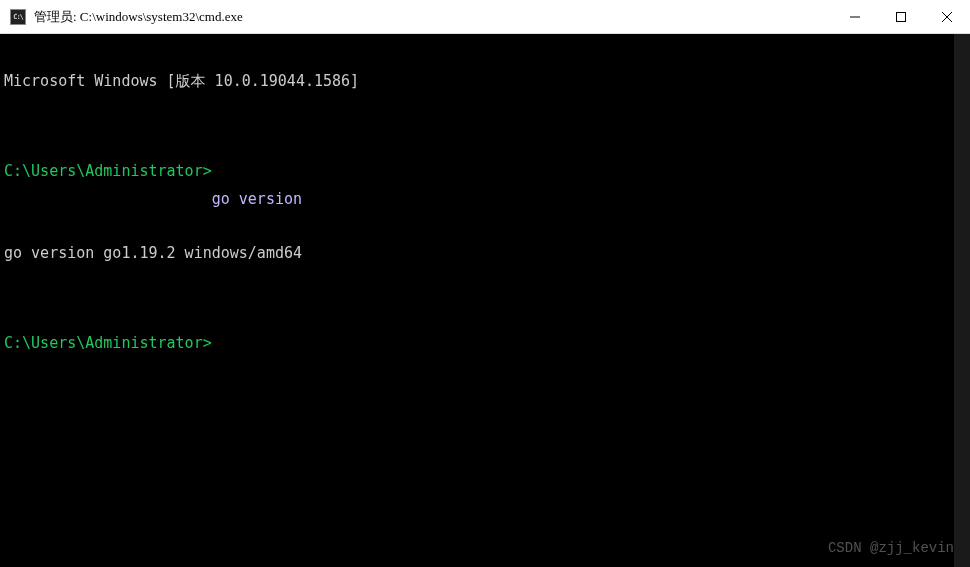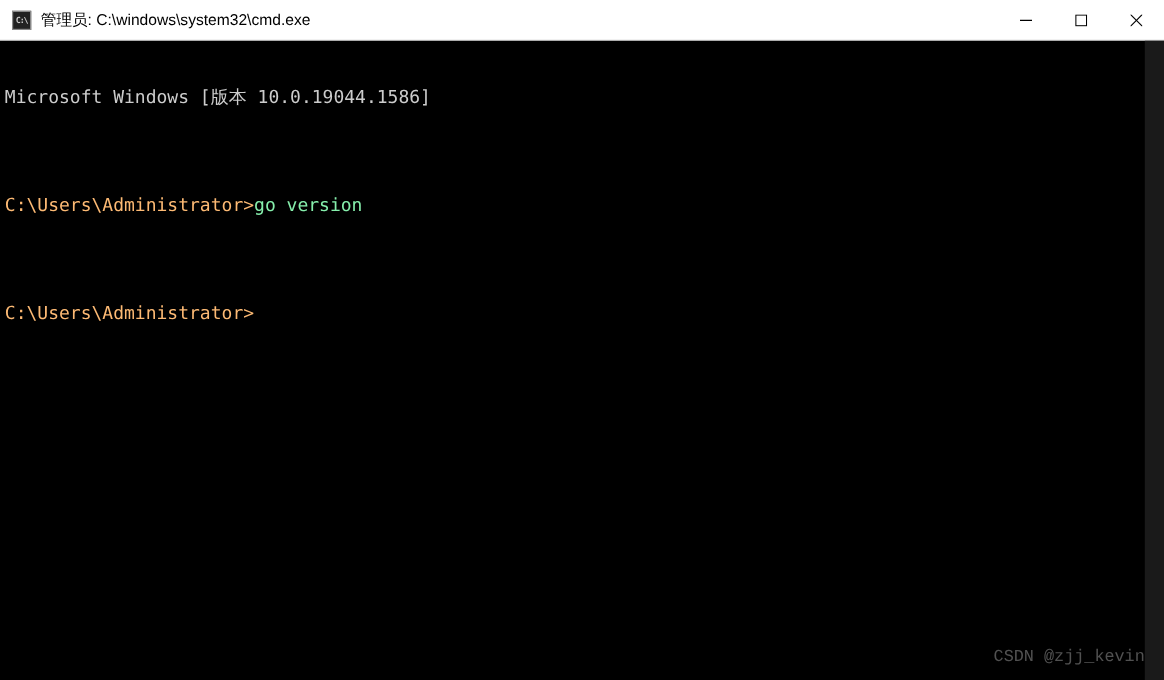--- a/index.html
+++ b/index.html
@@ -46,20 +46,21 @@
       justify-content: center;
       font-size: 7px;
       color: #ccc;
       font-family: monospace;
       font-weight: bold;
       letter-spacing: -1px;
     }
     .title-text {
       font-size: 13px;
       color: #000;
+      font-family: Liberation Serif, serif;
     }
     .window-controls {
       display: flex;
       height: 100%;
     }
     .win-btn {
       width: 46px;
       height: 100%;
       display: flex;
       align-items: center;
@@ -84,24 +85,25 @@
       overflow: hidden;
       position: relative;
     }
     .terminal-line {
       display: block;
     }
     .prompt-line {
       display: flex;
     }
     .prompt {
-      color: #fdba74;
+      color: #22c55e;
     }
     .command {
-      color: #86efac;
+      color: #c4b5fd;
+      margin-top: 28px;
     }
     .cursor {
       display: inline-block;
       width: 8px;
       height: 16px;
       background: transparent;
     }
     .watermark {
       position: absolute;
       bottom: 10px;
@@ -148,20 +150,21 @@
       </button>
     </div>
   </div>
 
   <div class="terminal-body">
     <span class="terminal-line">Microsoft Windows [版本 10.0.19044.1586]</span>
     <span class="terminal-line"></span>
     <div class="prompt-line">
       <span class="prompt">C:\Users\Administrator&gt;</span><span class="command">go version</span>
     </div>
+    <span class="terminal-line">go version go1.19.2 windows/amd64</span>
     <span class="terminal-line"></span>
     <div class="prompt-line">
       <span class="prompt">C:\Users\Administrator&gt;</span><span class="cursor"></span>
     </div>
     <div class="watermark">CSDN @zjj_kevin</div>
   </div>
 
   <div class="scrollbar"></div>
 
 </div>

